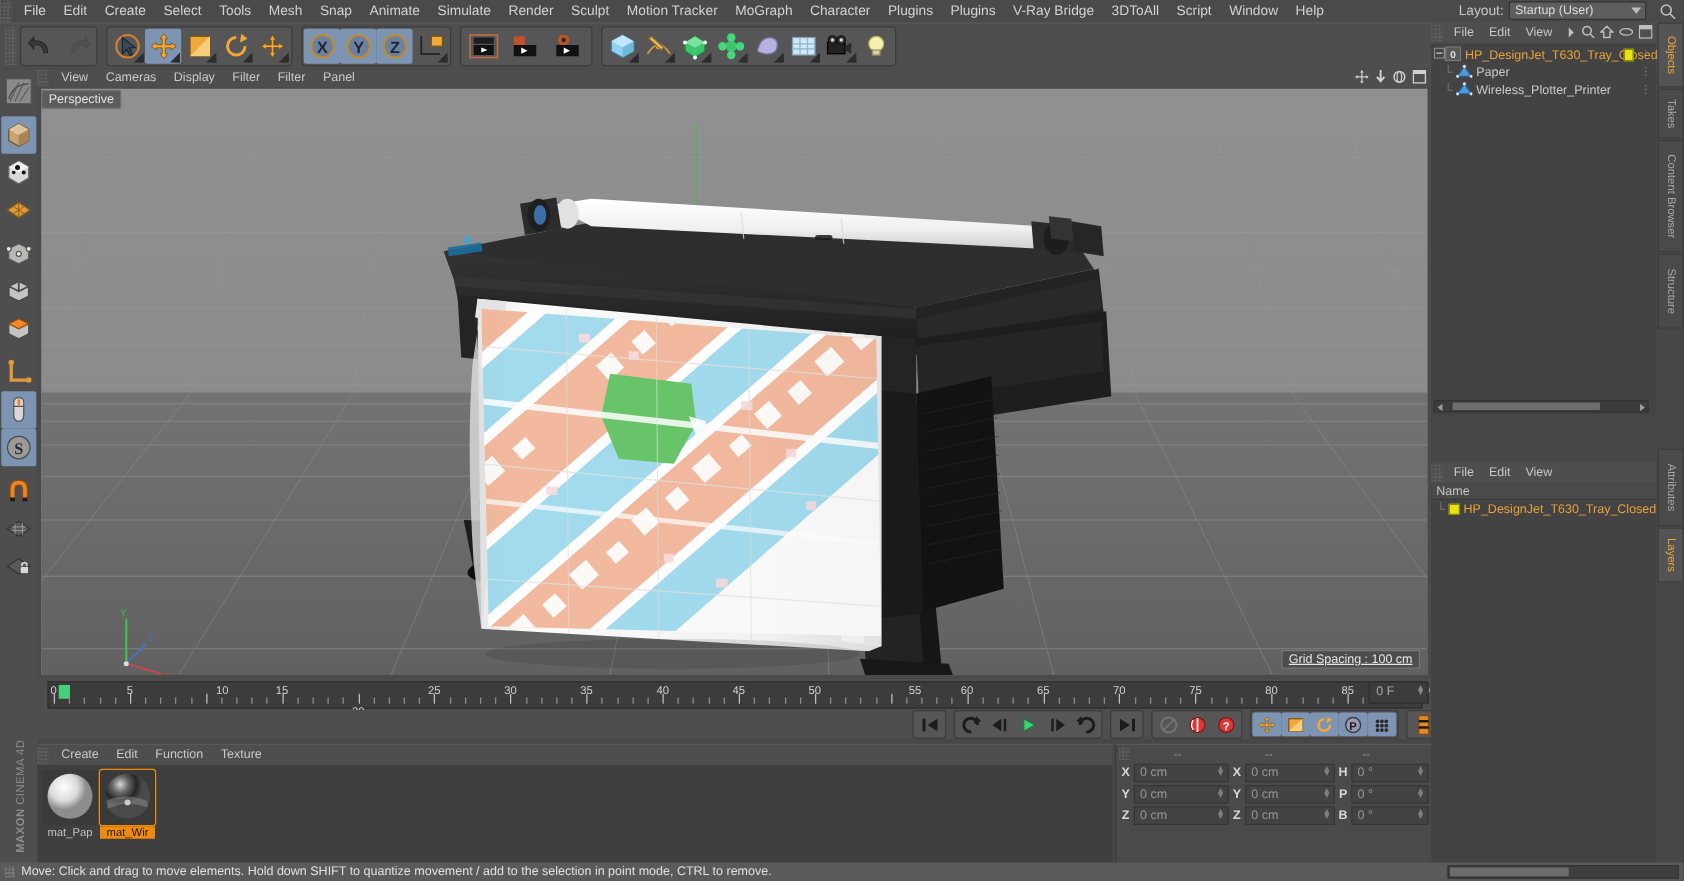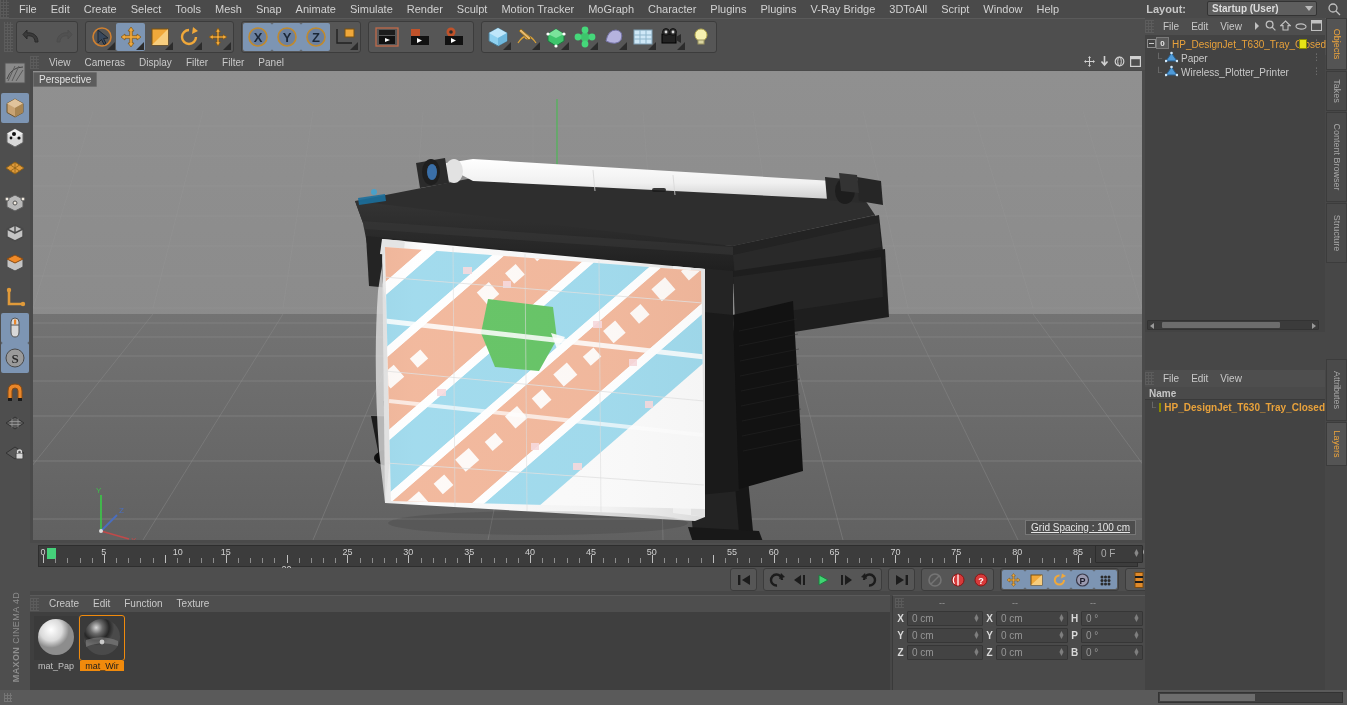--- a/index.html
+++ b/index.html
@@ -9,21 +9,21 @@
     font-family:"Liberation Sans", sans-serif;
     font-size:11px; color:#c8c8c8;
     -webkit-font-smoothing:antialiased;
   }
   .app { position:relative; width:1347px; height:705px; background:#474747; }
 
   
   .menubar { position:absolute; left:0; top:0; width:1347px; height:18px; background:#4a4a4a;
              display:flex; align-items:center; }
   .menubar .mi { padding:0 7px; height:18px; line-height:18px; color:#d2d2d2; font-size:11px; cursor:default; white-space:nowrap;}
-  .layoutbox { position:absolute; right:30px; top:1px; display:flex; align-items:center; gap:21px;font-weight:bold; }
+  .layoutbox { position:absolute; right:30px; top:1px; display:flex; align-items:center; gap:4px; }
   .layoutbox .lbl { color:#c8c8c8; font-size:11px; }
   .layout-sel { width:110px; height:15px; background:#5e5e5e; border:1px solid #333; border-radius:2px;
                 font-size:10px; color:#ddd; padding:0 14px 0 4px; line-height:13px; position:relative; }
   .layout-sel .arr { position:absolute; right:3px; top:4px; border-left:4px solid transparent; border-right:4px solid transparent; border-top:5px solid #bbb; }
   .topsearch { position:absolute; right:6px; top:2px; width:14px; height:14px; }
 
   
   .toolbar { position:absolute; left:0; top:18px; width:1347px; height:37px; background:#4e4e4e;
              border-top:1px solid #5a5a5a; display:flex; align-items:center; padding-left:4px; }
   .grip { width:9px; height:30px; background:
@@ -120,21 +120,21 @@
   .trow { height:14px; display:flex; align-items:center; font-size:10px; color:#c9c9c9; position:relative; padding-left:2px;}
   .trow.sel { color:#e9a23b; }
   .trow .tag { position:absolute; right:18px; top:2px; width:8px; height:10px; background:#e7e316; border:1px solid #8a8a00;}
   .trow .dots { position:absolute; right:4px; top:1px; font-size:9px; color:#7e7e7e; }
   .hscroll { position:absolute; left:2px; bottom:2px; width:172px; height:10px; background:#3b3b3b; border:1px solid #333; border-radius:1px;}
   .hscroll .thumb { position:absolute; left:1px; top:1px; width:118px; height:6px; background:#6d6d6d; border-radius:1px;}
   .hscroll .la { position:absolute; left:2px; top:2px; border-top:3px solid transparent; border-bottom:3px solid transparent; border-right:4px solid #999;}
   .hscroll .ra { position:absolute; right:2px; top:2px; border-top:3px solid transparent; border-bottom:3px solid transparent; border-left:4px solid #999;}
 
   .layerpanel { position:absolute; left:0; top:352px; width:180px; height:320px; }
-  .lbody { position:absolute; left:0; top:17px; width:180px; height:303px; background:#434343;font-weight:bold;}
+  .lbody { position:absolute; left:0; top:17px; width:180px; height:303px; background:#434343;}
   .lnamehdr { height:13px; background:#4a4a4a; font-size:10px; color:#c5c5c5; padding-left:4px; line-height:13px; border-bottom:1px solid #3a3a3a;}
   .lrow { height:14px; display:flex; align-items:center; font-size:10px; color:#e9a23b; padding-left:4px; gap:3px;}
   .lswatch { width:9px; height:9px; background:#e7e316; border:1px solid #8a8a00; }
 
   
   .vtabs { position:absolute; left:1326px; top:18px; width:21px; height:672px; background:#474747;}
   .vtab { width:21px; background:#4a4a4a; border:1px solid #3c3c3c; margin-bottom:1px; position:relative;}
   .vtab span { position:absolute; left:50%; top:50%; transform:translate(-50%,-50%) rotate(90deg);
                white-space:nowrap; font-size:9px; color:#a8a8a8; }
   .vtab.on { background:#545454; }
@@ -1186,18 +1186,19 @@
     <div class="vtab" style="height:62px;">
       <span>Attributes</span>
     </div>
     <div class="vtab on" style="height:44px;">
       <span>Layers</span>
     </div>
   </div>
 
   <div class="statusbar">
     <div class="sbgrip"></div>
+    <div>Move: Click and drag to move elements. Hold down SHIFT to quantize movement / add to the selection in point mode, CTRL to remove.</div>
     <div class="sbscroll">
       <div class="th"></div>
     </div>
   </div>
 
 </div>
 
 </body></html>

